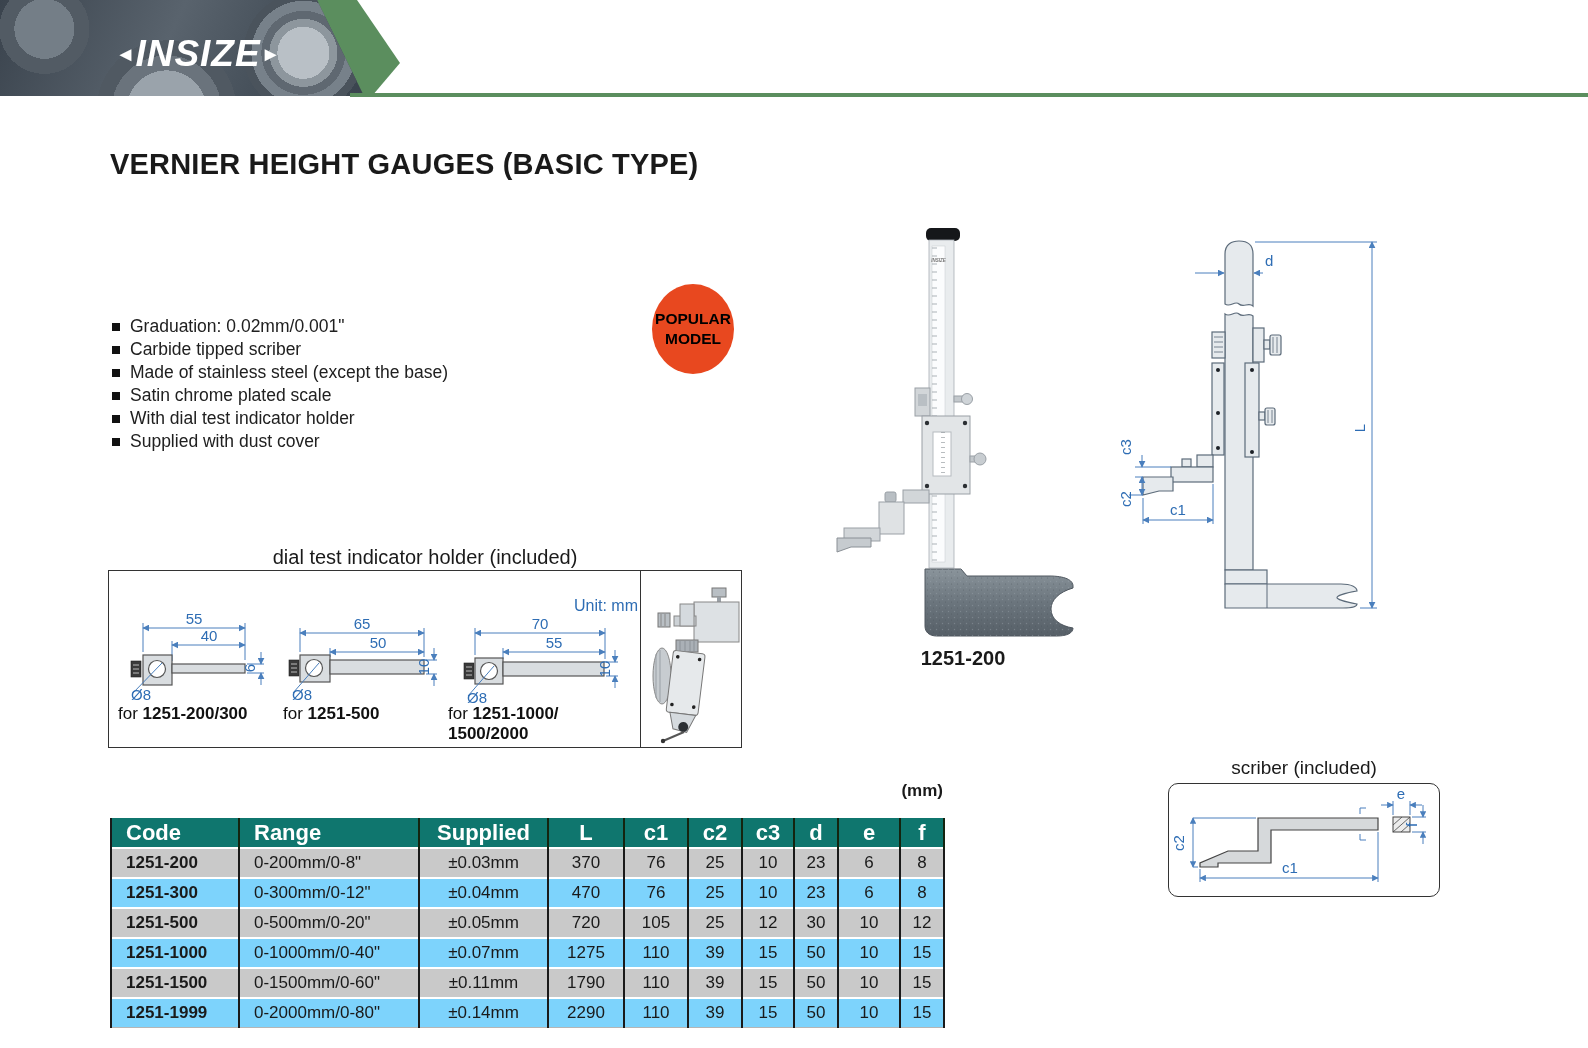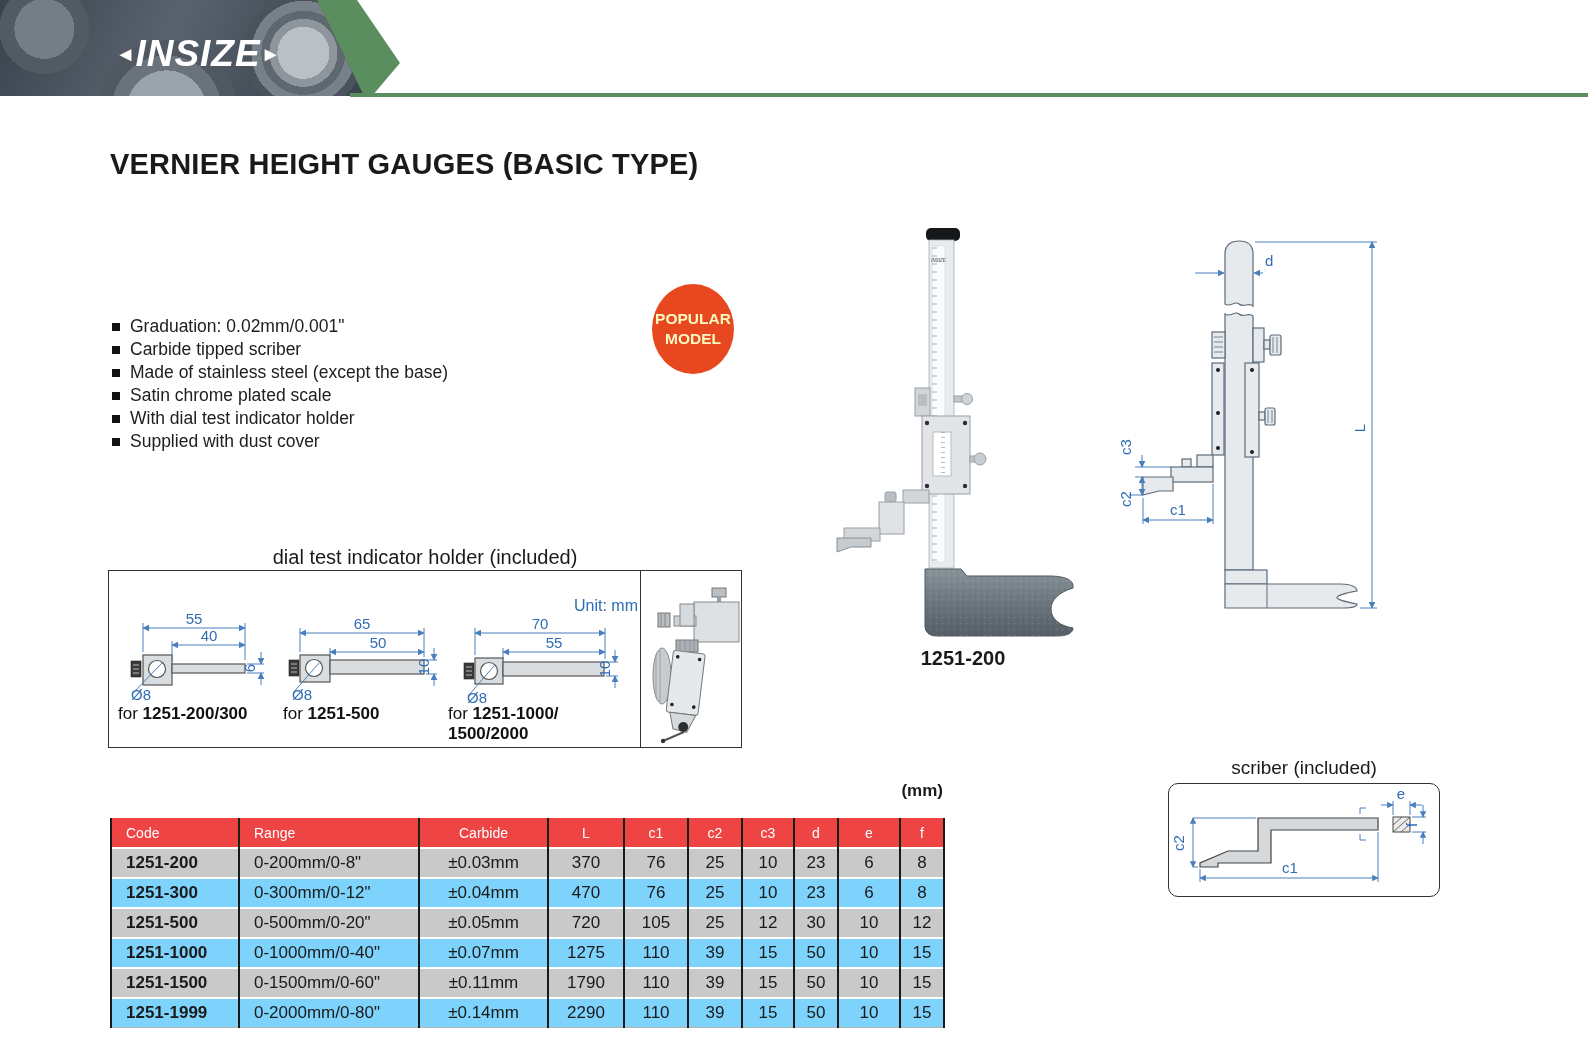--- a/index.html
+++ b/index.html
@@ -23,21 +23,21 @@
   #hdr-line{left:350px;top:93px;right:0;height:4px;background:#5b8e5e;}
 
   
   #page-title{left:110px;top:148px;font-size:29px;font-weight:bold;letter-spacing:0.2px;}
   #features{left:110px;top:316px;width:560px;}
   .feat{display:flex;align-items:flex-start;height:23px;font-size:17.5px;color:#202020;}
   .feat .sq{width:8px;height:8px;background:#111;margin:7px 10px 0 2px;flex:0 0 auto;}
 
   
   #badge{left:652px;top:284px;width:82px;height:90px;border-radius:50%;background:#e8481f;
-    display:flex;flex-direction:column;align-items:center;justify-content:center;color:#fef9c3;
+    display:flex;flex-direction:column;align-items:center;justify-content:center;color:#000000;
     font-weight:bold;font-size:15.5px;line-height:20px;text-align:center;}
 
   
   #holder-title{left:108px;top:546px;width:634px;text-align:center;font-size:20px;}
   #holder-box{left:108px;top:570px;width:634px;height:178px;border:1.5px solid #333;box-sizing:border-box;background:#fff;}
   #holder-divider{left:640px;top:570px;height:178px;border-left:1.5px solid #333;}
   #unit-note{left:560px;top:597px;width:78px;text-align:right;color:#2e6db4;font-size:16px;}
   .holder-label{font-size:17px;color:#111;}
   .holder-label b{font-weight:bold;}
 
@@ -45,21 +45,21 @@
   #model-label{left:893px;top:647px;width:140px;text-align:center;font-size:20px;font-weight:bold;}
 
   
   #scriber-title{left:1168px;top:757px;width:272px;text-align:center;font-size:19px;}
   #scriber-box{left:1168px;top:783px;width:272px;height:114px;border:1.5px solid #333;border-radius:10px;box-sizing:border-box;background:#fff;}
 
   
   #mm-label{left:850px;top:781px;width:93px;text-align:right;font-size:17px;font-weight:bold;}
   #spec-table{left:110px;top:818px;border-collapse:collapse;table-layout:fixed;}
   #spec-table td,#spec-table th{padding:0;margin:0;overflow:hidden;white-space:nowrap;}
-  #spec-table th{height:29px;background:#ef4444;color:#fff;font-size:14px;font-weight:normal;
+  #spec-table th{height:29px;background:#0f766e;color:#fff;font-size:22px;font-weight:bold;
      border-right:2px solid #14240f;}
   #spec-table th.lft{text-align:left;padding-left:14px;}
   #spec-table td{height:28px;font-size:17px;text-align:center;border-right:2px solid #1a1a1a;border-top:2px solid #fff;}
   #spec-table td.lft{text-align:left;padding-left:14px;}
   #spec-table td.code{font-weight:bold;}
   #spec-table tr.odd td{background:#c9c9c9;}
   #spec-table tr.even td{background:#7dd3fc;}
   #spec-table th:first-child,#spec-table td:first-child{border-left:2px solid #1a1a1a;}
   #spec-table tr:last-child td{border-bottom:1.5px solid #b5b5b5;}
 
@@ -414,21 +414,21 @@
       <col style="width:54px">
         <col style="width:52px">
         <col style="width:44px">
         <col style="width:62px">
         <col style="width:44px">
     </colgroup>
     <tbody>
         <tr>
       <th class="lft">Code</th>
       <th class="lft">Range</th>
-      <th>Carbide</th>
+      <th>Supplied</th>
       <th>L</th>
       <th>c1</th>
       <th>c2</th>
       <th>c3</th>
       <th>d</th>
       <th>e</th>
       <th>f</th>
     </tr>
     <tr class="odd">
       <td class="lft code">1251-200</td>

